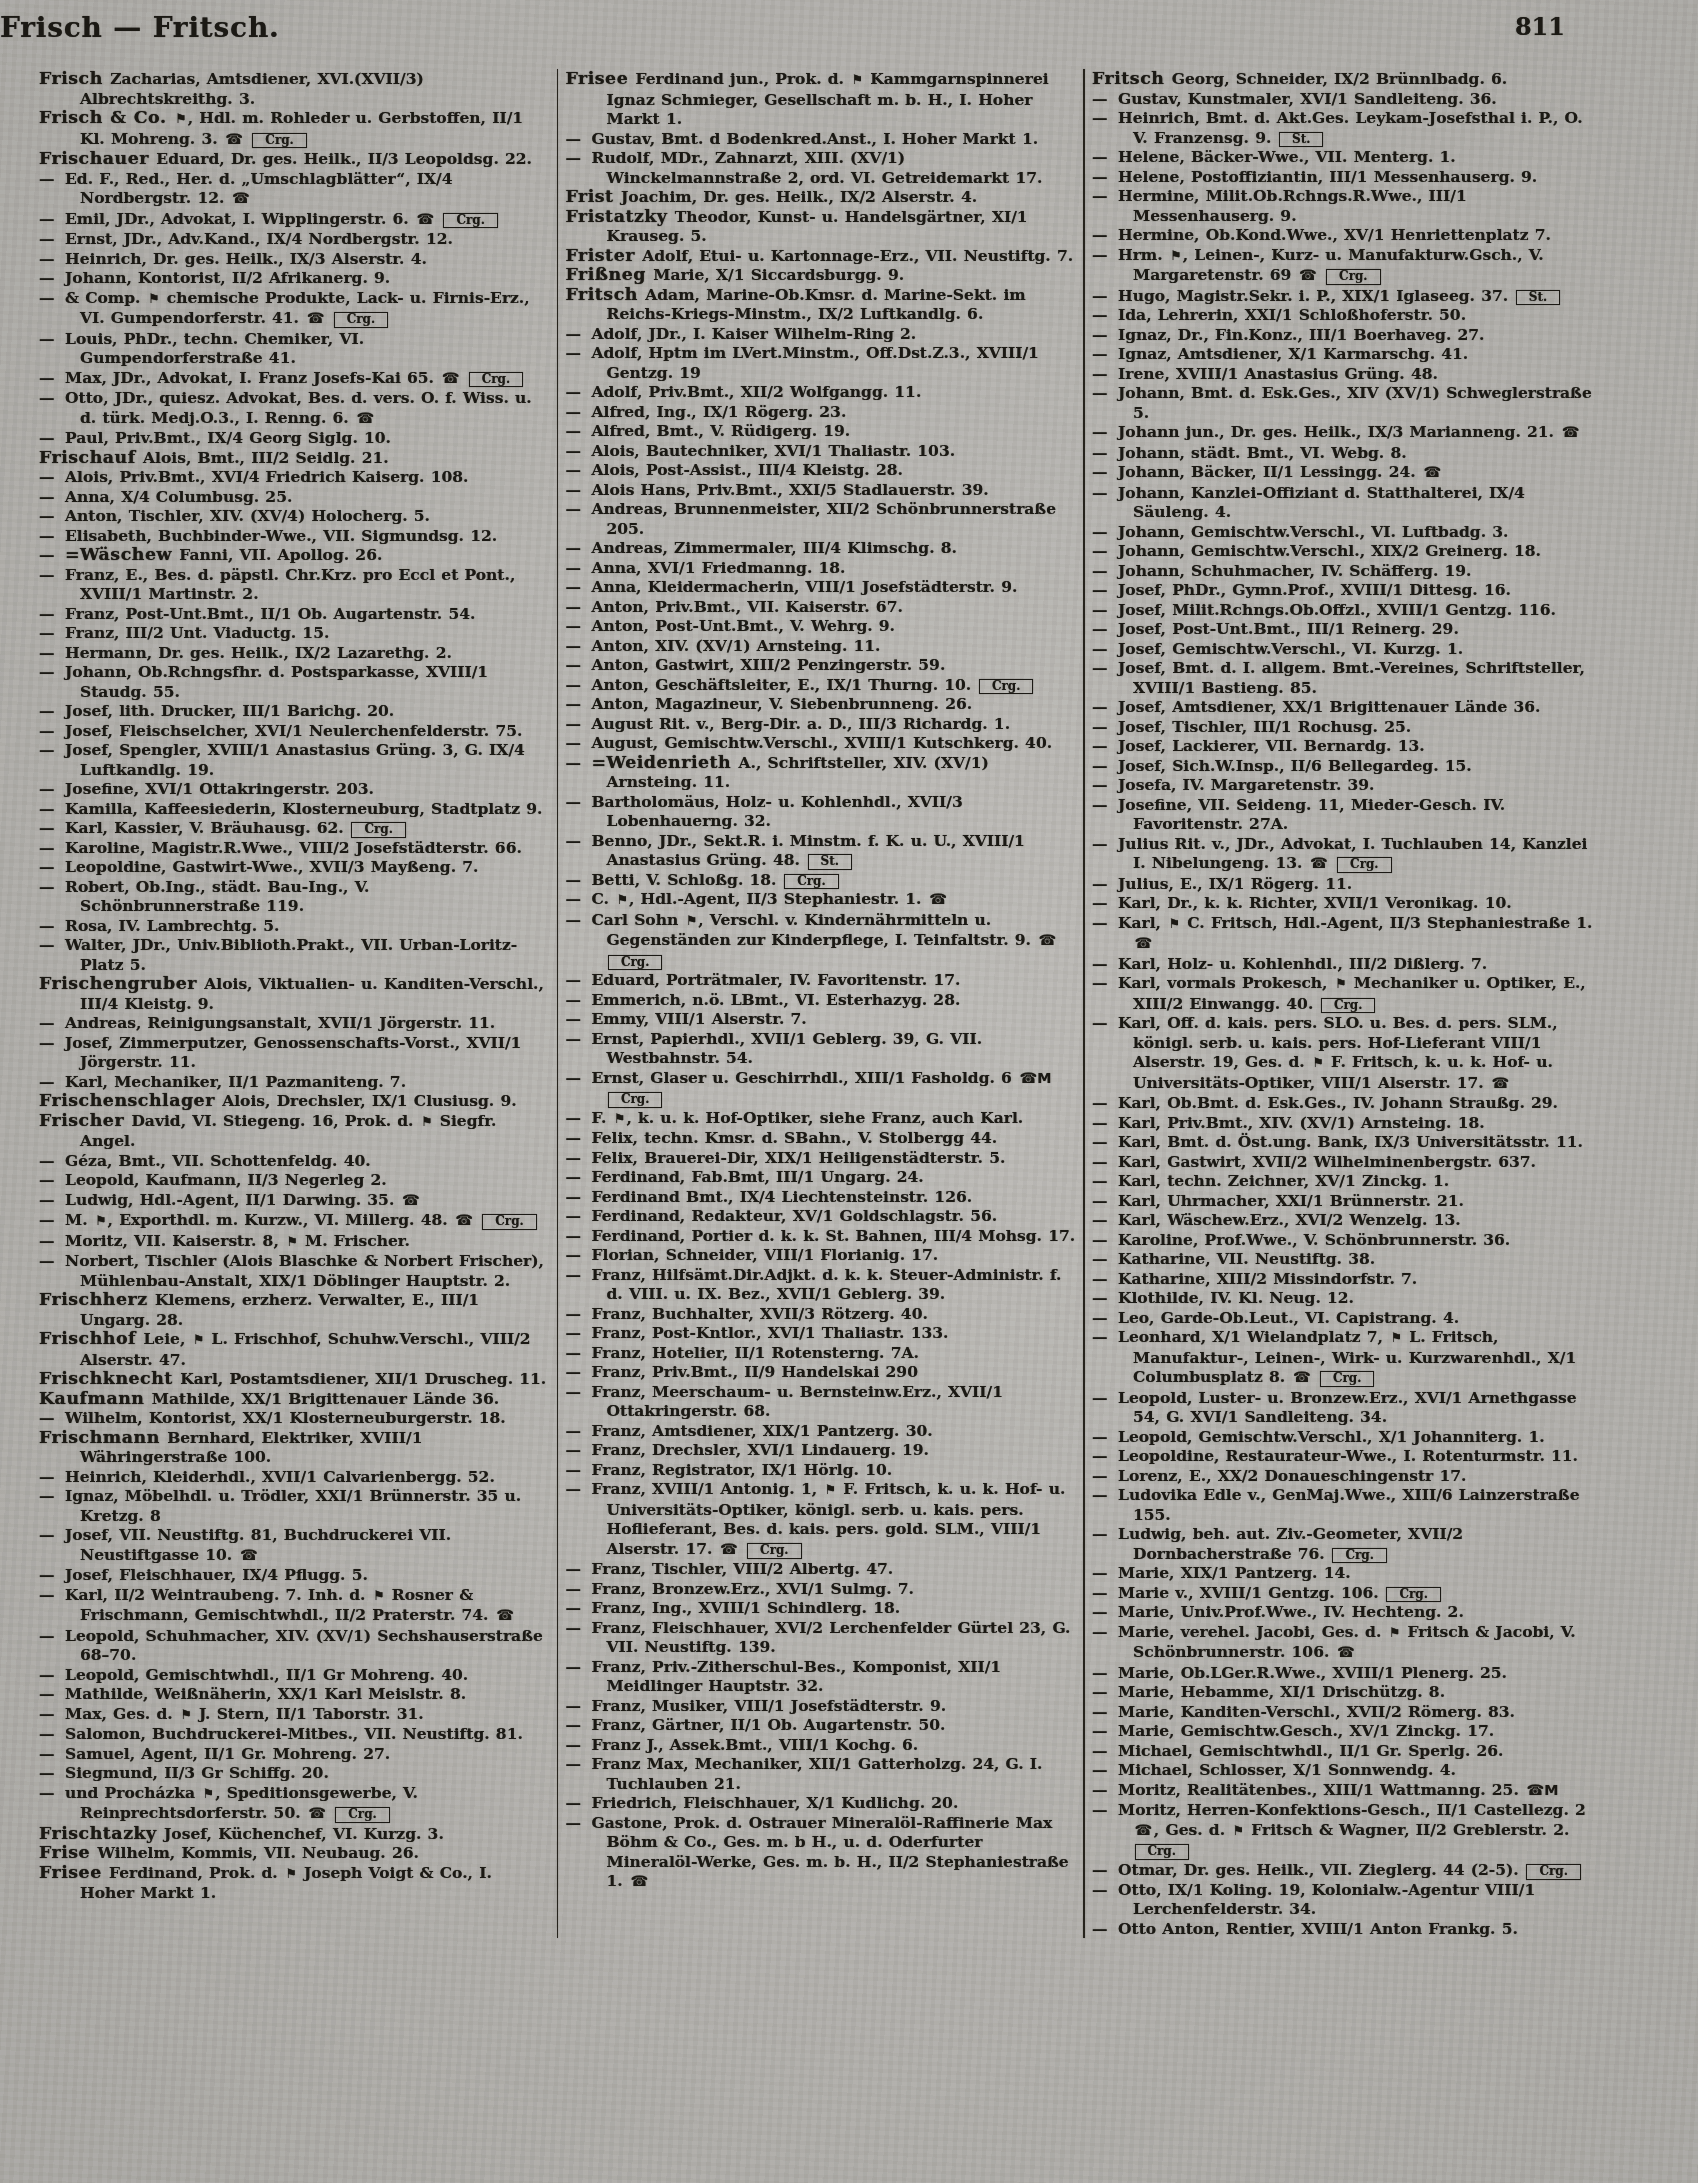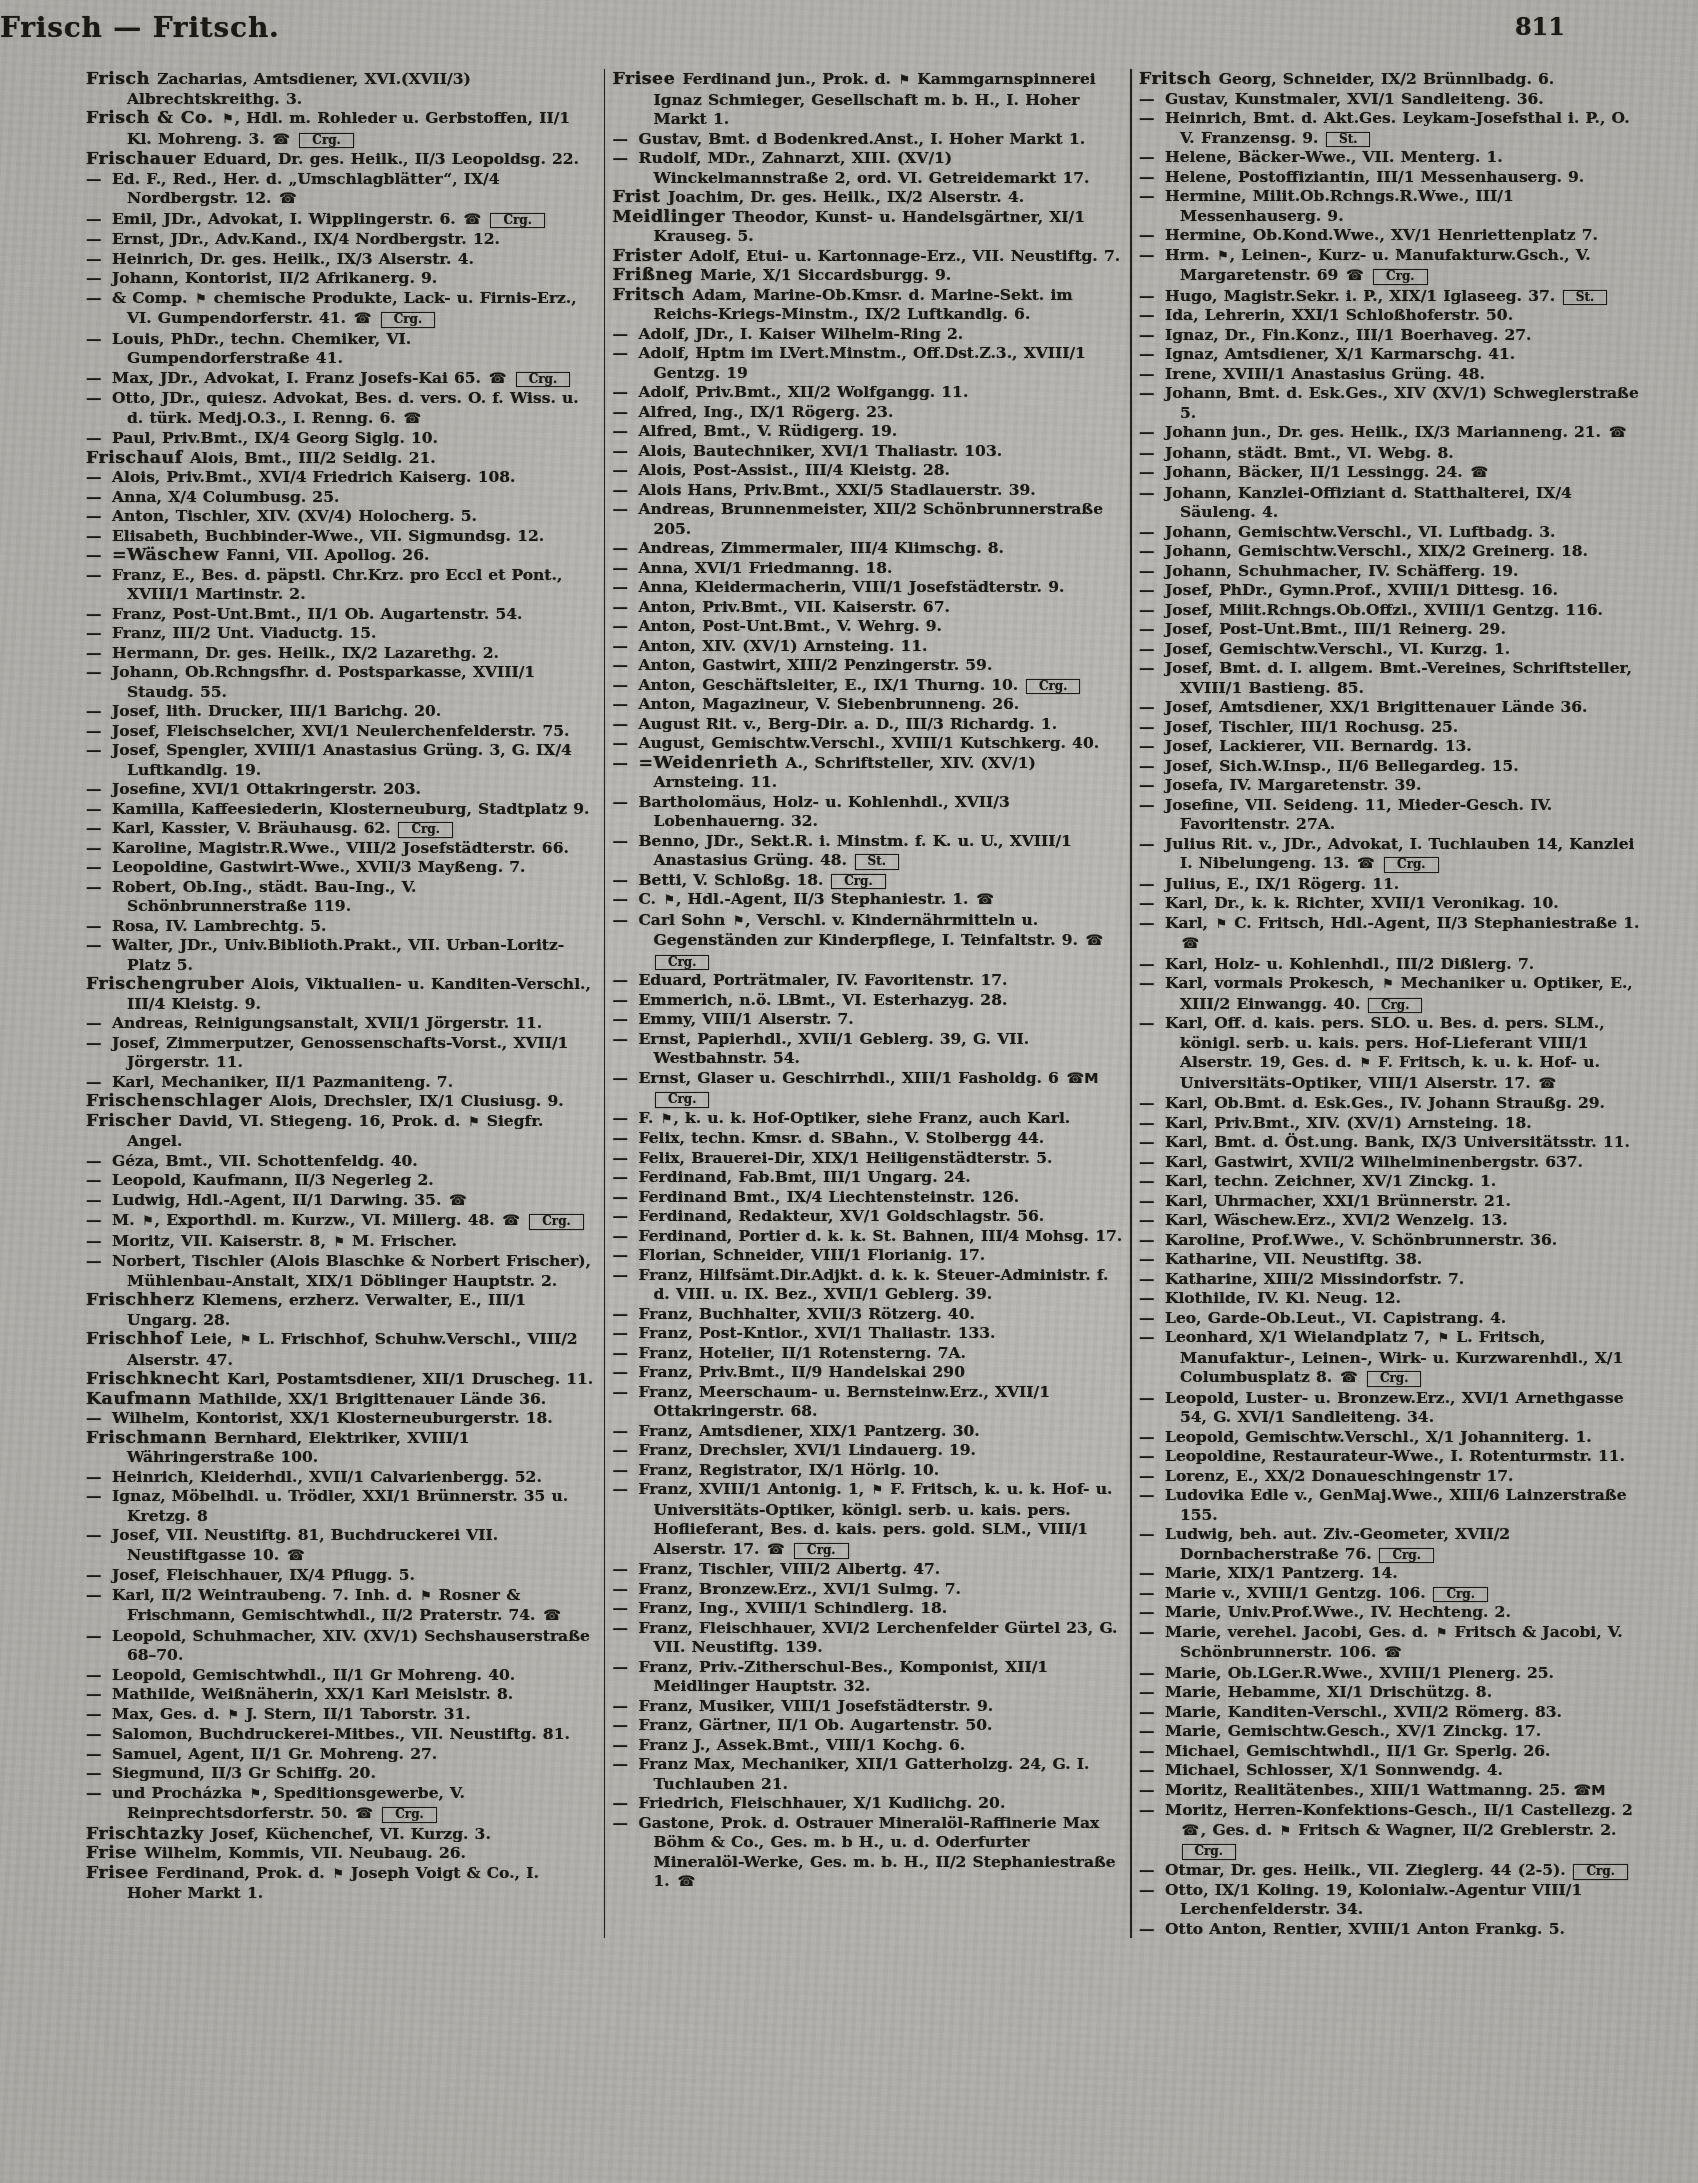--- a/index.html
+++ b/index.html
@@ -18,21 +18,21 @@
     position:absolute;left:0;right:0;text-align:left;
     font-size:28px;font-weight:bold;letter-spacing:0.8px;
     text-shadow:0 0 0.8px rgba(20,18,12,.75);
   }
   .hpage{
     position:absolute;right:134px;top:1.5px;font-size:24px;font-weight:bold;
     text-shadow:0 0 0.8px rgba(20,18,12,.7);
   }
   .cols{
     position:absolute;top:69px;left:39px;width:1579px;
-    display:flex;flex-direction:row;align-items:stretch;margin-left:47px;
+    display:flex;flex-direction:row;align-items:stretch;
   }
   .vrule{width:1.5px;background:#26231c;margin:0 7.5px;box-shadow:0 0 0.8px rgba(0,0,0,.6);}
   .col{width:510px;flex:0 0 510px;}
   .entry{
     margin:0;padding-left:41px;text-indent:-41px;
     font-size:15.5px;line-height:19.5px;font-weight:700;
     text-shadow:0 0 0.8px rgba(25,22,15,.62);
     word-spacing:0.8px;
   }
   .hd{font-size:17.4px;letter-spacing:0.5px;text-shadow:0 0 1.1px rgba(20,17,10,.95);}
@@ -124,21 +124,21 @@
       <p class="entry"><span class="hd">Frischtazky </span>Josef, Küchenchef, VI. Kurzg. 3.</p>
       <p class="entry"><span class="hd">Frise </span>Wilhelm, Kommis, VII. Neubaug. 26.</p>
       <p class="entry"><span class="hd">Frisee </span>Ferdinand, Prok. d. <span class="ico flagico">⚑</span> Joseph Voigt &amp; Co., I. Hoher Markt 1.</p>
     </div>
   <div class="vrule"></div>
   <div class="col">
       <p class="entry"><span class="hd">Frisee </span>Ferdinand jun., Prok. d. <span class="ico flagico">⚑</span> Kammgarnspinnerei Ignaz Schmieger, Gesellschaft m. b. H., I. Hoher Markt 1.</p>
       <p class="entry"><span class="dash">—</span>Gustav, Bmt. d Bodenkred.Anst., I. Hoher Markt 1.</p>
       <p class="entry"><span class="dash">—</span>Rudolf, MDr., Zahnarzt, XIII. (XV/1) Winckelmannstraße 2, ord. VI. Getreidemarkt 17.</p>
       <p class="entry"><span class="hd">Frist </span>Joachim, Dr. ges. Heilk., IX/2 Alserstr. 4.</p>
-      <p class="entry"><span class="hd">Meidlinger </span>Theodor, Kunst- u. Handelsgärtner, XI/1 Krauseg. 5.</p>
+      <p class="entry"><span class="hd">Fristatzky </span>Theodor, Kunst- u. Handelsgärtner, XI/1 Krauseg. 5.</p>
       <p class="entry"><span class="hd">Frister </span>Adolf, Etui- u. Kartonnage-Erz., VII. Neustiftg. 7.</p>
       <p class="entry"><span class="hd">Frißneg </span>Marie, X/1 Siccardsburgg. 9.</p>
       <p class="entry"><span class="hd">Fritsch </span>Adam, Marine-Ob.Kmsr. d. Marine-Sekt. im Reichs-Kriegs-Minstm., IX/2 Luftkandlg. 6.</p>
       <p class="entry"><span class="dash">—</span>Adolf, JDr., I. Kaiser Wilhelm-Ring 2.</p>
       <p class="entry"><span class="dash">—</span>Adolf, Hptm im LVert.Minstm., Off.Dst.Z.3., XVIII/1 Gentzg. 19</p>
       <p class="entry"><span class="dash">—</span>Adolf, Priv.Bmt., XII/2 Wolfgangg. 11.</p>
       <p class="entry"><span class="dash">—</span>Alfred, Ing., IX/1 Rögerg. 23.</p>
       <p class="entry"><span class="dash">—</span>Alfred, Bmt., V. Rüdigerg. 19.</p>
       <p class="entry"><span class="dash">—</span>Alois, Bautechniker, XVI/1 Thaliastr. 103.</p>
       <p class="entry"><span class="dash">—</span>Alois, Post-Assist., III/4 Kleistg. 28.</p>

